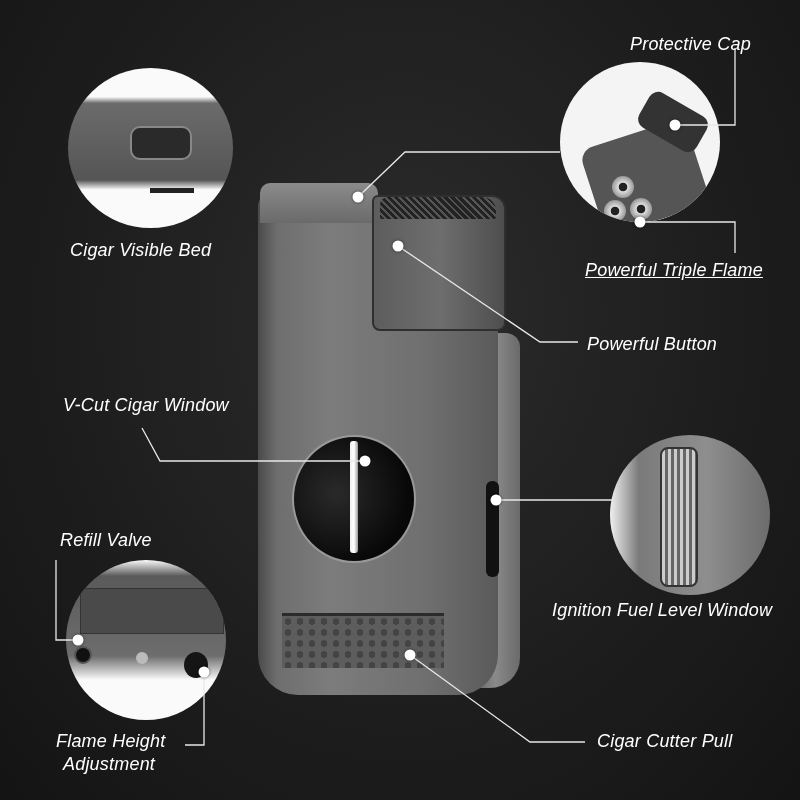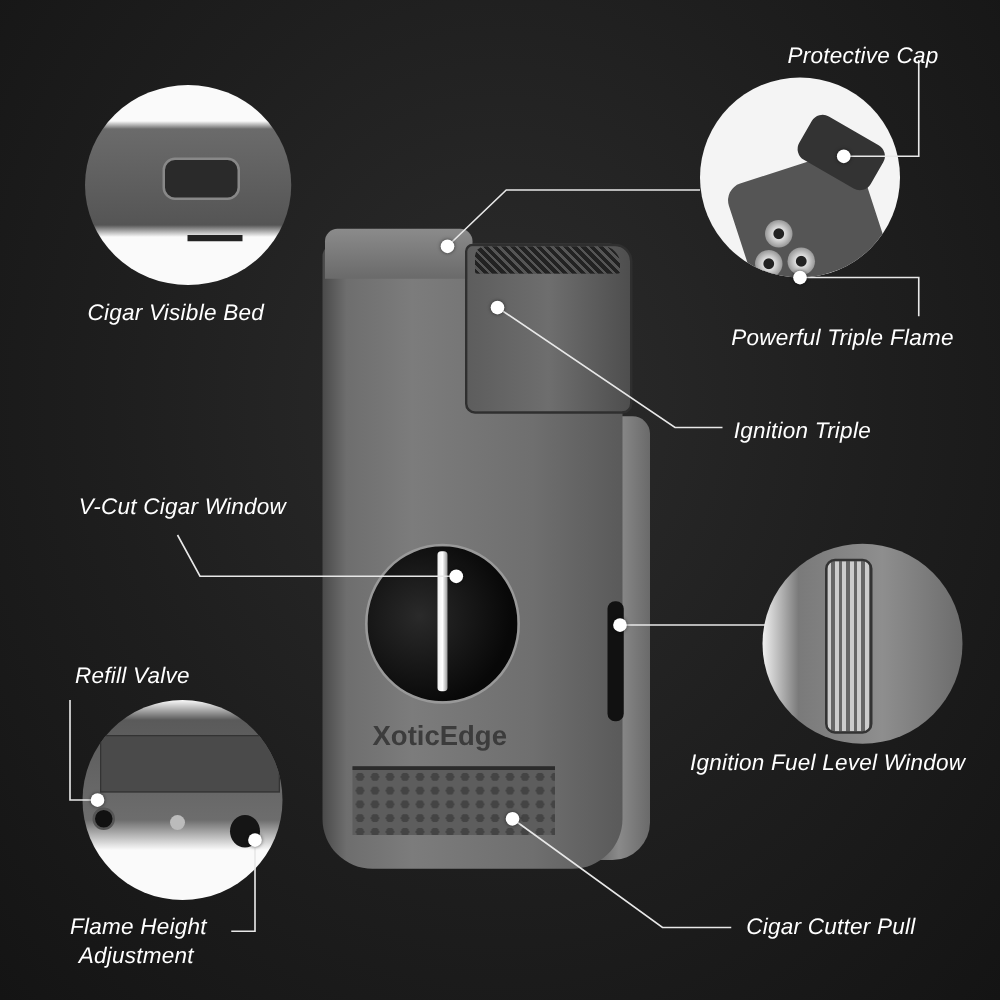--- a/index.html
+++ b/index.html
@@ -58,21 +58,20 @@
 </div>
 
 <div class="lighter">
   <div class="body-side"></div>
   <div class="body-main"></div>
   <div class="top-cap"></div>
   <div class="ignition"></div>
   <div class="grill"></div>
   <div class="cutter"></div>
   <div class="blade"></div>
-  <div class="brand">XoticEdge</div>
   <div class="pull"></div>
   <div class="window"></div>
 </div>
 
 <svg width="800" height="800">
   <g stroke="#e8e8e8" stroke-width="1.3" fill="none">
     <polyline points="735,48 735,125 675,125"></polyline>
     <polyline points="640,222 735,222 735,253"></polyline>
     <polyline points="560,152 405,152 358,197"></polyline>
     <polyline points="398,246 540,342 578,342"></polyline>
@@ -89,20 +88,20 @@
 <div class="dot" style="left:358px;top:197px;"></div>
 <div class="dot" style="left:398px;top:246px;"></div>
 <div class="dot" style="left:365px;top:461px;"></div>
 <div class="dot" style="left:496px;top:500px;"></div>
 <div class="dot" style="left:78px;top:640px;"></div>
 <div class="dot" style="left:204px;top:672px;"></div>
 <div class="dot" style="left:410px;top:655px;"></div>
 
 <div class="label" style="left:630px;top:34px;">Protective Cap</div>
 <div class="label" style="left:70px;top:240px;">Cigar Visible Bed</div>
-<div class="label" style="left:585px;top:260px;">Powerful Triple Flame</div>
-<div class="label" style="left:587px;top:334px;">Ignition Triple</div>
+<div class="label" style="left:585px;top:260px;text-decoration:underline;">Powerful Triple Flame</div>
+<div class="label" style="left:587px;top:334px;">Powerful Button</div>
 <div class="label" style="left:63px;top:395px;">V-Cut Cigar Window</div>
 <div class="label" style="left:60px;top:518px;margin-top:12px;">Refill Valve</div>
 <div class="label" style="left:552px;top:600px;">Ignition Fuel Level Window</div>
 <div class="label" style="left:56px;top:731px;text-align:center;">Flame Height</div>
 <div class="label" style="left:63px;top:754px;text-align:right;">Adjustment</div>
 <div class="label" style="left:597px;top:731px;">Cigar Cutter Pull</div>
 
 </body></html>

